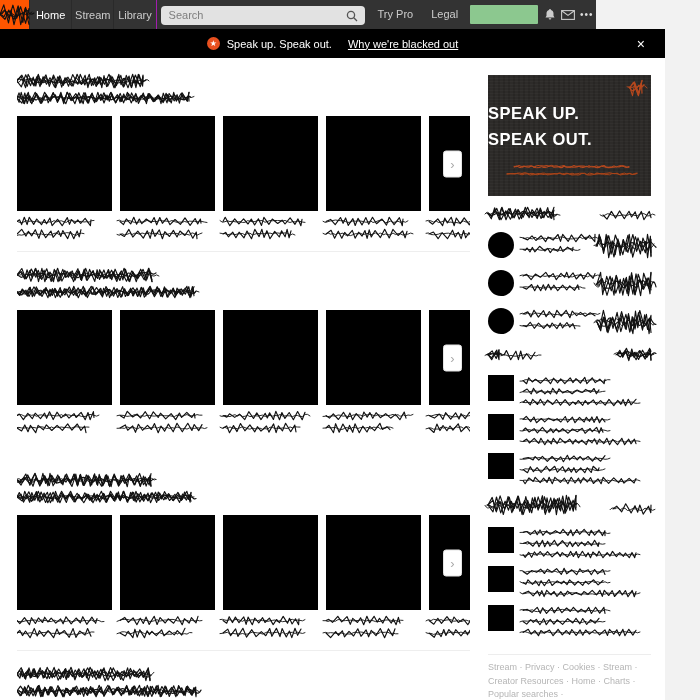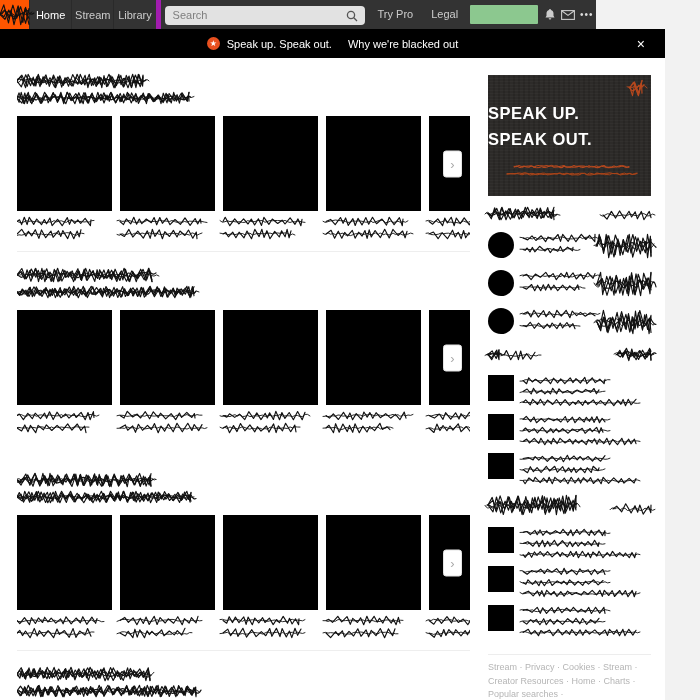--- a/index.html
+++ b/index.html
@@ -7,37 +7,37 @@
   *{box-sizing:border-box;}
 
   
   .navbar{position:absolute;top:0;left:0;width:596px;height:29px;background:#333;
     display:flex;align-items:stretch;z-index:10;}
   .logo{width:37px;height:29px;background:#ff5500;position:relative;display:flex;
     align-items:center;justify-content:center;cursor:pointer;}
   .nav-item{width:57px;display:flex;align-items:center;justify-content:center;
     color:#ccc;font-size:11px;border-left:1px solid #2a2a2a;cursor:pointer;}
   .nav-item.active{color:#fff;}
-  .search-wrap{flex:0 0 213px;border-left:5px solid #a21caf;padding:5px 4px 5px 4px;position:relative;}
+  .search-wrap{flex:0 0 213px;border-left:1px solid #a21caf;padding:5px 4px 5px 4px;position:relative;}
   .search-box{position:relative;width:100%;height:19px;}
   .search-box input{width:100%;height:19px;border:none;border-radius:4px;background:#e2e2e2;
     font-size:11px;padding:0 24px 0 8px;color:#333;outline:none;font-family:"Liberation Sans",sans-serif;}
   .search-box input::placeholder{color:#7e7e7e;}
   .search-icon{position:absolute;right:7px;top:3px;}
   .text-btn{color:#ccc;font-size:11px;line-height:29px;padding:0 9px;white-space:nowrap;cursor:pointer;}
   .masked-user{width:92px;height:19px;background:#8cc88f;margin:5px 3px;border-radius:1px;cursor:pointer;}
   .icon-btn{width:25px;display:flex;align-items:center;justify-content:center;color:#ccc;cursor:pointer;}
   .dots{font-size:10px;letter-spacing:1px;color:#ddd;}
 
   
   .banner{position:absolute;top:29px;left:0;width:665px;height:29px;background:#000;
     display:flex;align-items:center;justify-content:center;color:#fff;font-size:11px;z-index:9;}
   .star-badge{width:13px;height:13px;border-radius:50%;background:#e8501f;color:#fff;
     display:inline-flex;align-items:center;justify-content:center;font-size:8px;margin-right:7px;}
-  .banner a{color:#fff;cursor:pointer;margin-left:16px;}
+  .banner a{color:#fff;text-decoration:underline;cursor:pointer;margin-left:16px;}
   .banner-close{position:absolute;right:20px;top:50%;transform:translateY(-50%);
     color:#fff;font-size:14px;line-height:1;cursor:pointer;}
 
   
   .page{position:absolute;top:58px;left:0;width:665px;height:642px;background:#fff;
     display:flex;align-items:flex-start;}
   .main{width:453px;margin-left:17px;overflow:hidden;}
   .sidebar{width:163px;margin-left:18px;padding-top:17px;}
 
   

